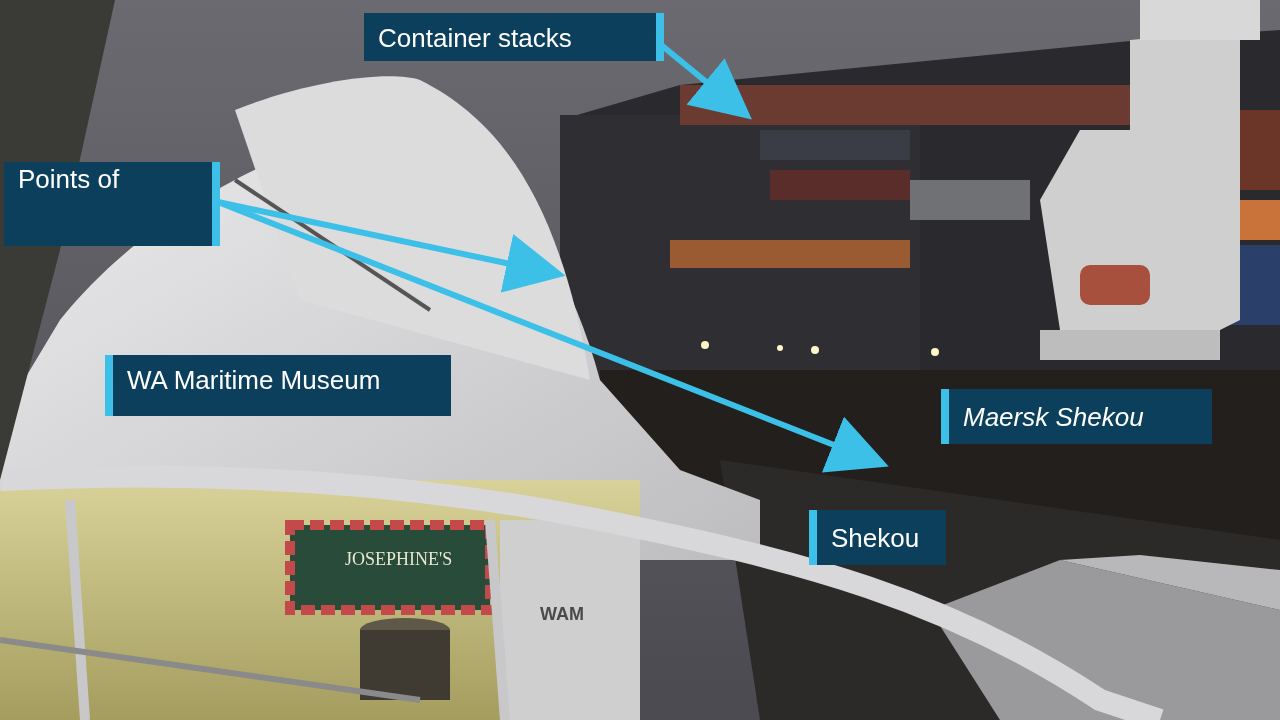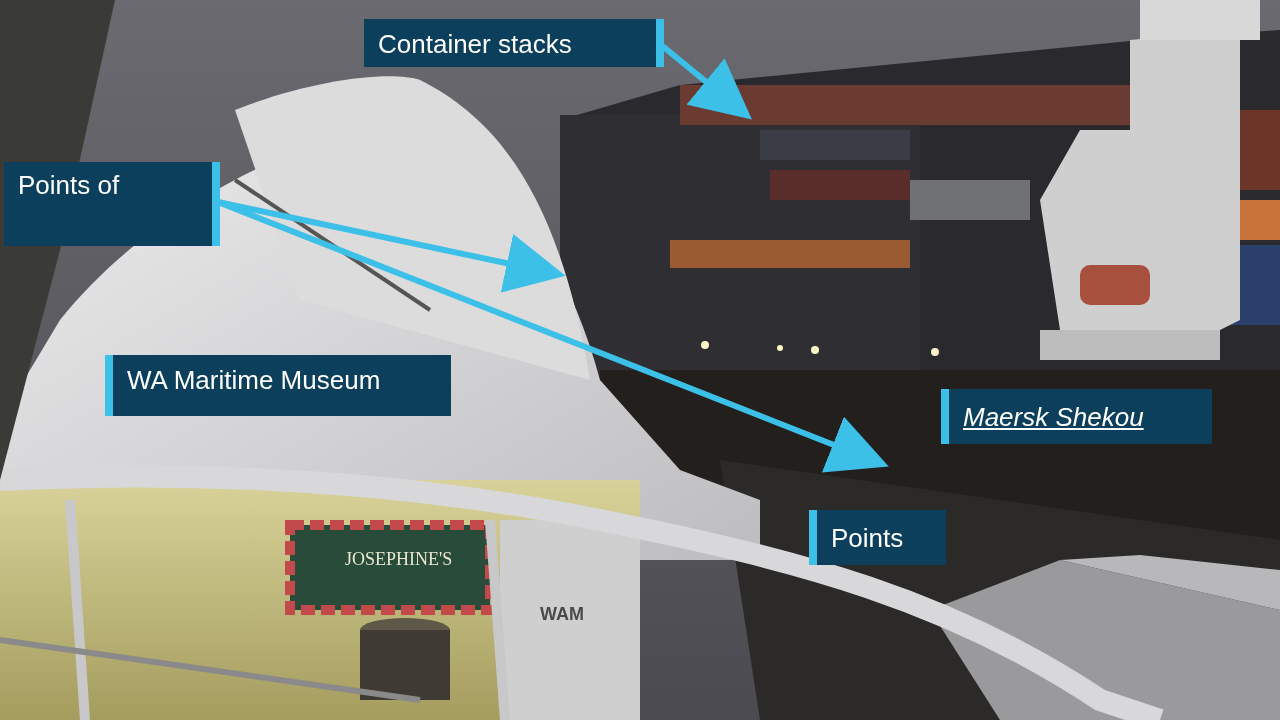--- a/index.html
+++ b/index.html
@@ -5,21 +5,21 @@
   html, body { margin:0; padding:0; }
   body { width:1280px; height:720px; overflow:hidden; position:relative; background:#5a5a5e; font-family:"Liberation Sans", sans-serif; }
   .scene { position:absolute; inset:0; }
   .label {
     position:absolute; background:#0c3f5c; color:#ffffff;
     font-family:"Liberation Sans", sans-serif; font-size:26px; line-height:30px;
     padding:10px 14px; box-sizing:border-box;
   }
   .label.bar-right { border-right:8px solid #3cc0e8; }
   .label.bar-left { border-left:8px solid #3cc0e8; }
-  .label.italic { font-style:italic;text-decoration:underline; }
+  .label.italic { font-style:italic; }
 </style>
 </head>
 <body>
 
 <svg class="scene" width="1280" height="720" viewBox="0 0 1280 720">
   <defs>
     <linearGradient id="sky" x1="0" y1="0" x2="0" y2="1">
       <stop offset="0" stop-color="#6a6a70"></stop>
       <stop offset="1" stop-color="#4a4a50"></stop>
     </linearGradient>
@@ -93,31 +93,31 @@
 
   <polygon points="0,0 115,0 60,250 0,480" fill="#3a3a36"></polygon>
 
   <g>
     <line x1="660" y1="44" x2="738" y2="108" stroke="#3cc0e8" stroke-width="6" marker-end="url(#arrow)"></line>
     <line x1="218" y1="202" x2="548" y2="272" stroke="#3cc0e8" stroke-width="6" marker-end="url(#arrow)"></line>
     <line x1="218" y1="202" x2="872" y2="460" stroke="#3cc0e8" stroke-width="6" marker-end="url(#arrow)"></line>
   </g>
 </svg>
 
-<div class="label bar-right" style="left:364px; top:19px; width:300px; height:48px;">
+<div class="label bar-right" style="left:364px; top:13px; width:300px; height:48px;">
   <span>Container stacks</span>
 </div>
 
-<div class="label bar-right" style="left:4px; top:162px; width:216px; height:84px; padding-top:8px;">
+<div class="label bar-right" style="left:4px; top:162px; width:216px; height:84px; padding-top:2px;">
   <div>Points of</div>
 </div>
 
 <div class="label bar-left" style="left:105px; top:355px; width:346px; height:61px;">
   <span>WA Maritime Museum</span>
 </div>
 
 <div class="label bar-left italic" style="left:941px; top:389px; width:271px; height:55px; padding-top:13px;">
   <span>Maersk Shekou</span>
 </div>
 
 <div class="label bar-left" style="left:809px; top:510px; width:137px; height:55px; padding-top:13px;">
-  <span>Points</span>
+  <span>Shekou</span>
 </div>
 
 </body></html>

